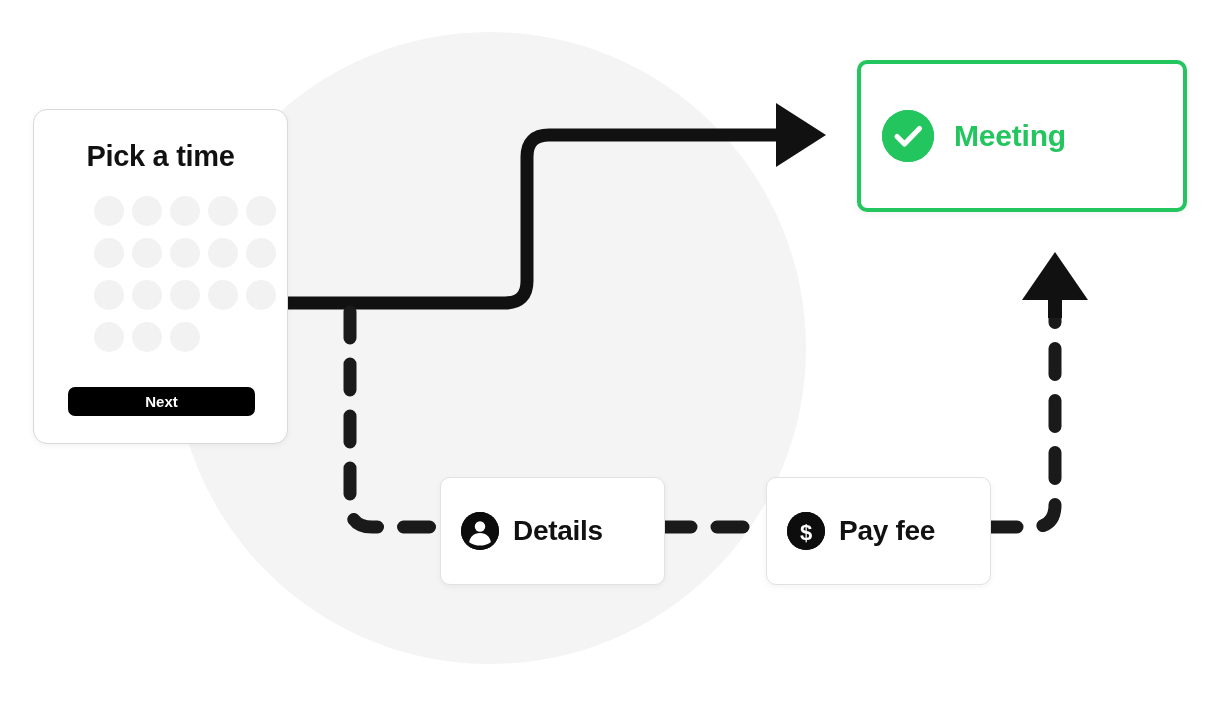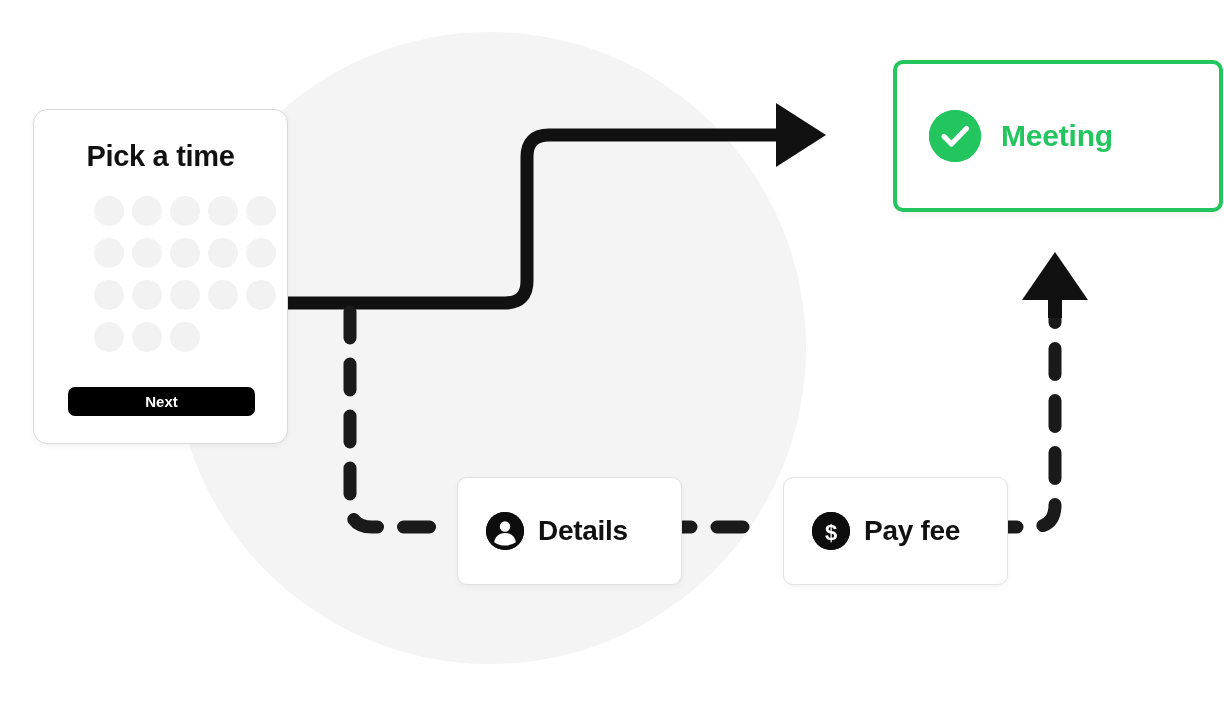--- a/index.html
+++ b/index.html
@@ -97,23 +97,22 @@
   .booked-card {
     left: 857px;
     top: 60px;
     width: 330px;
     height: 152px;
     border: 4px solid #22c55e;
     border-radius: 10px;
     display: flex;
     align-items: center;
     gap: 20px;
-    padding-left: 32px;
+    padding-left: 21px;
     box-shadow: 0 3px 8px rgba(0,0,0,0.05);
-    margin-left: 36px;
   }
   .check-badge {
     flex: 0 0 auto;
     width: 52px;
     height: 52px;
     border-radius: 50%;
     background: #22c55e;
     display: flex;
     align-items: center;
     justify-content: center;
@@ -128,23 +127,22 @@
     letter-spacing: -0.2px;
   }
 
   
   .step-box {
     border: 1.5px solid #e2e2e2;
     border-radius: 10px;
     display: flex;
     align-items: center;
     gap: 14px;
-    padding-left: 28px;
+    padding-left: 20px;
     box-shadow: 0 2px 6px rgba(0,0,0,0.05);
-    margin-left: 17px;
   }
   .step-details { left: 440px; top: 477px; width: 225px; height: 108px; }
   .step-payfee  { left: 766px; top: 477px; width: 225px; height: 108px; }
   .step-icon {
     flex: 0 0 auto;
     width: 38px;
     height: 38px;
     border-radius: 50%;
     background: #0d0d0d;
     display: flex;

